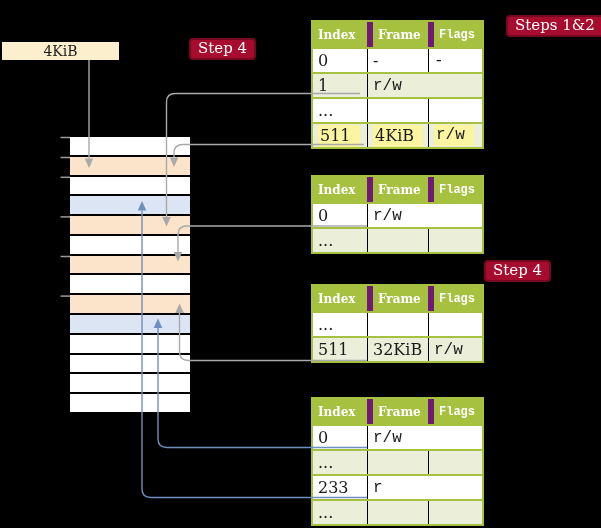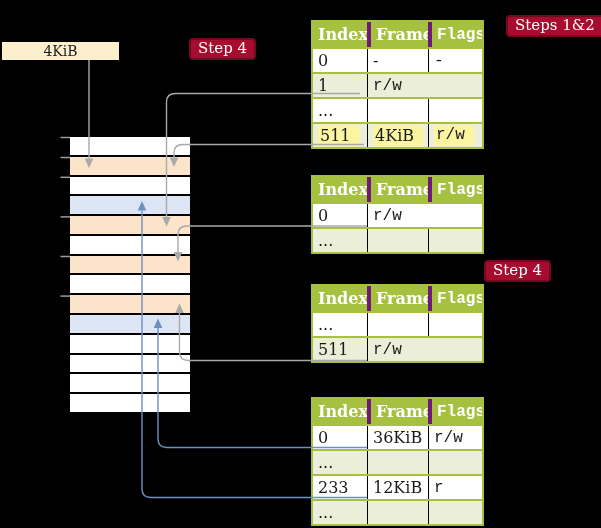--- a/index.html
+++ b/index.html
@@ -36,22 +36,22 @@
   #badge-step3{left:518px;top:154px;}
   #badge-step4{left:484px;top:260px;}
   
   #memcol{position:absolute;left:70px;top:137px;width:120px;height:277px;display:flex;flex-direction:column;}
   .mrow{flex:1;background:#fff;border-bottom:2px solid #000;}
   .mrow[data-kind="orange"]{background:var(--orange);}
   .mrow[data-kind="blue"]{background:var(--blue);}
   .mrow[data-kind="white"]{background:#fff;}
   
   .ptable{position:absolute;left:311px;width:169px;border:2px solid var(--green);background:var(--green);}
-  .thead{display:flex;height:25px;background:var(--green);color:#fff;font-weight:bold;font-size:16px;}
-  .thead .c{border-left:4px solid #701a75;}
+  .thead{display:flex;height:25px;background:var(--green);color:#fff;font-weight:bold;font-size:12px;}
+  .thead .c{border-left:6px solid #701a75;}
   .trow{display:flex;height:23px;margin-top:2px;background:#fff;font-size:16px;color:var(--ink);}
   .trow.green{background:var(--rowgreen);}
   .trow .c{border-left:1px solid #000;}
   .c{box-sizing:border-box;display:flex;align-items:center;padding-left:5px;overflow:hidden;}
   .c.first{border-left:none;}
   .c1{width:54px;}
   .c2{width:61px;}
   .c3{flex:1;font-family:Liberation Mono, monospace;}
   #table1{top:20px;}
   #table2{top:175px;}
@@ -152,43 +152,42 @@
       <div class="c c2">Frame</div>
       <div class="c c3">Flags</div>
     </div>
     <div class="trow">
       <div class="c c1 first">...</div>
       <div class="c c2"></div>
       <div class="c c3"></div>
     </div>
     <div class="trow green">
       <div class="c c1 first">511</div>
+      <div class="c c2">32KiB</div>
       <div class="c c3">r/w</div>
     </div>
   </div>
 
   <div class="ptable" id="table4">
     <div class="thead">
       <div class="c c1 first">Index</div>
       <div class="c c2">Frame</div>
       <div class="c c3">Flags</div>
     </div>
     <div class="trow">
       <div class="c c1 first">0</div>
-      <div class="c c2">36KiB</div>
       <div class="c c3">r/w</div>
     </div>
     <div class="trow green">
       <div class="c c1 first">...</div>
       <div class="c c2"></div>
       <div class="c c3"></div>
     </div>
     <div class="trow">
       <div class="c c1 first">233</div>
-      <div class="c c2">12KiB</div>
       <div class="c c3">r</div>
     </div>
     <div class="trow green">
       <div class="c c1 first">...</div>
       <div class="c c2"></div>
       <div class="c c3"></div>
     </div>
   </div>
 
   <svg id="overlay" width="601" height="528" viewBox="0 0 601 528">

